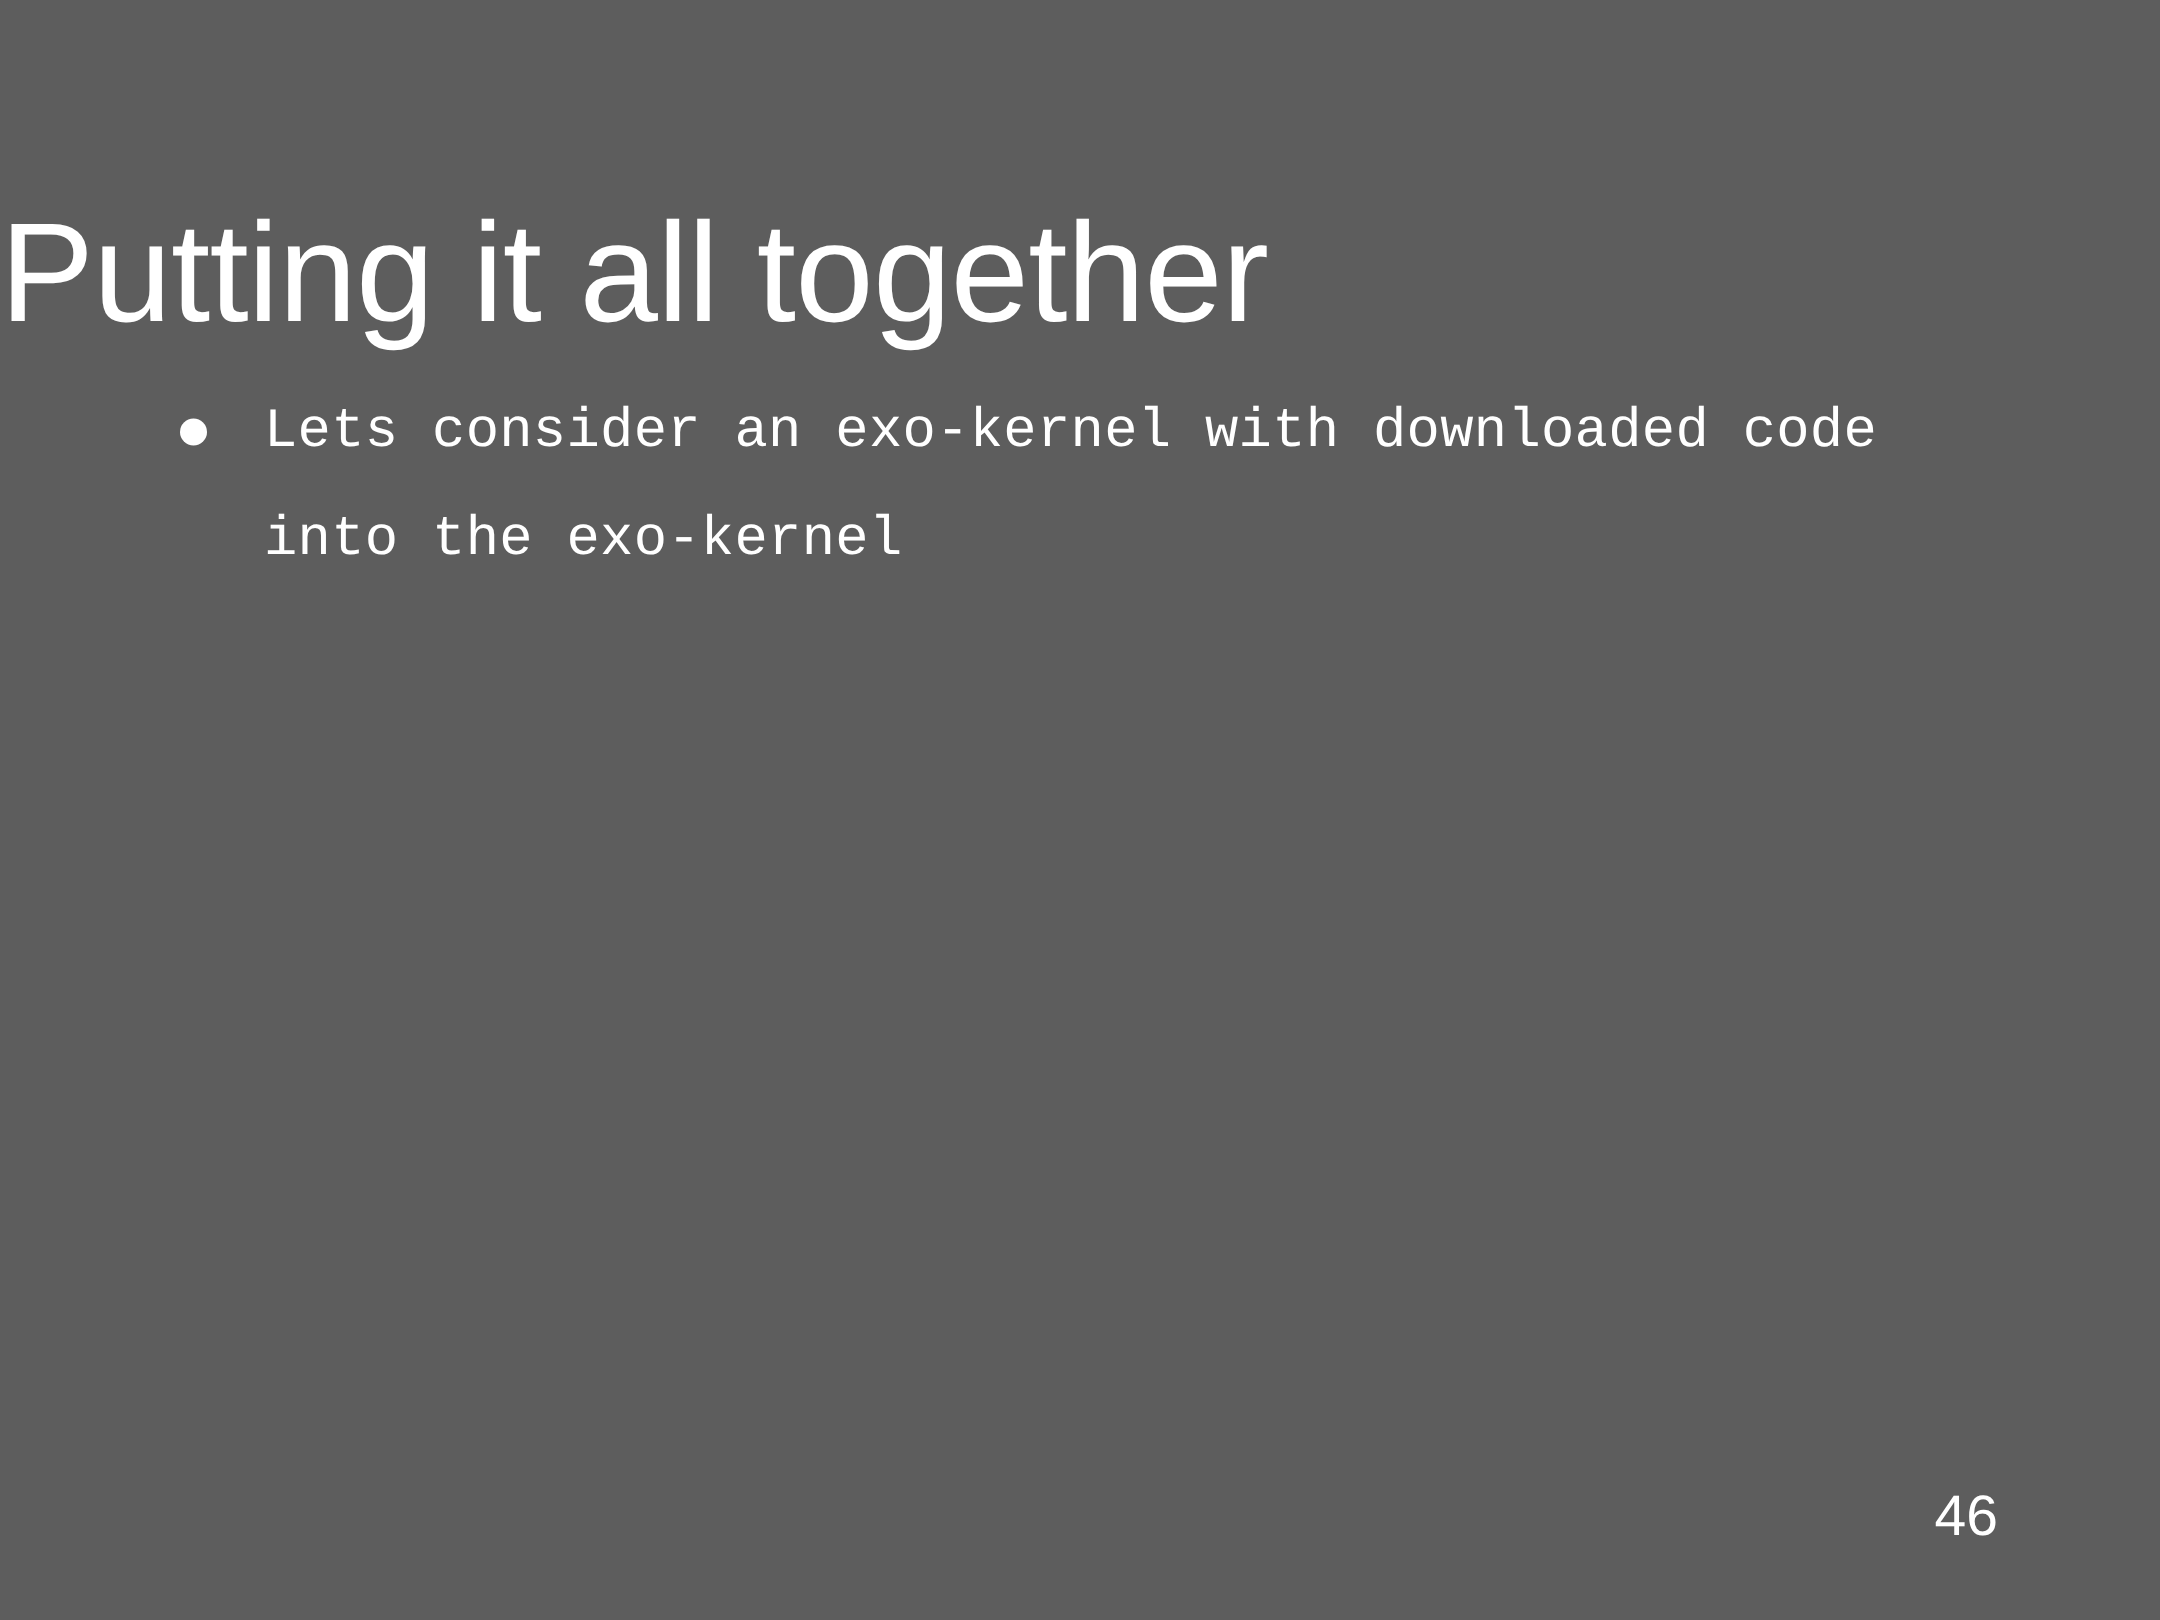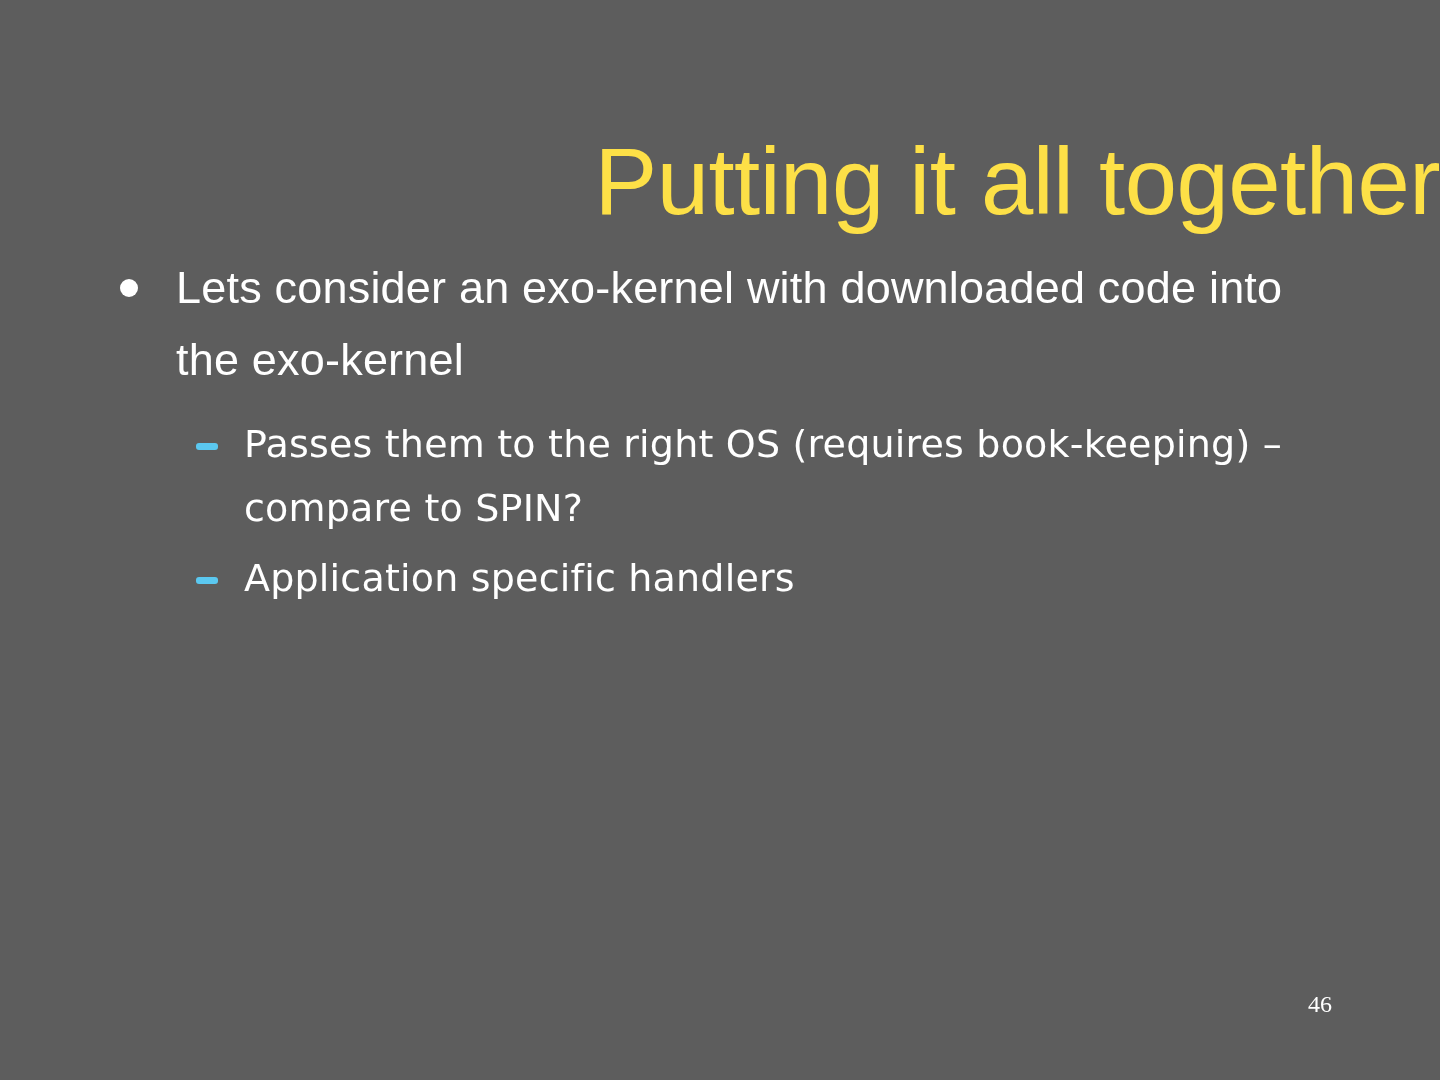--- a/index.html
+++ b/index.html
@@ -21,22 +21,22 @@
     height: 1080px;
     background: #5d5d5d;
   }
 
   
   .slide-title {
     position: absolute;
     left: 0;
     top: 135px;
     width: 1440px;
-    text-align: right;
-    color: #fde047;
+    text-align: left;
+    color: #ffffff;
     font-family: "Liberation Sans Narrow", "Liberation Sans", sans-serif;
     font-size: 94px;
     line-height: 1.0;
     font-weight: 400;
     letter-spacing: -0.5px;
     white-space: nowrap;
   }
 
   
   .body-area {
@@ -44,22 +44,22 @@
     left: 110px;
     top: 252px;
     width: 1240px;
   }
 
   .bullet-l1 {
     position: relative;
     display: block;
     padding-left: 66px;
     color: #ffffff;
-    font-family: Liberation Sans, sans-serif;
-    font-size: 45px;
+    font-family: Liberation Mono, monospace;
+    font-size: 37px;
     line-height: 72px;
     font-weight: 400;
     margin-bottom: 14px;
     letter-spacing: 0.2px;
   }
 
   .bullet-l1 .marker {
     position: absolute;
     left: 10px;
     top: 27px;
@@ -105,52 +105,39 @@
   .bullet-l2 .text {
     display: block;
   }
 
   
   .page-number {
     position: absolute;
     right: 108px;
     top: 992px;
     color: #ffffff;
-    font-family: Liberation Serif, serif;
-    font-size: 24px;
+    font-family: Liberation Sans, sans-serif;
+    font-size: 38px;
     line-height: 1;
     font-weight: 400;
   }
 </style>
 </head>
 <body>
 
 <div class="slide">
 
   <div class="slide-title">Putting it all together</div>
 
   <div class="body-area">
 
     <div class="bullet-l1">
       <span class="marker"></span>
       <span class="text">Lets consider an exo-kernel with downloaded code into the exo-kernel</span>
     </div>
 
 
 
-    <div class="sub-list">
-
-      <div class="bullet-l2">
-        <span class="marker-dash"></span>
-        <span class="text">Passes them to the right OS (requires book-keeping) – compare to SPIN?</span>
-      </div>
-
-      <div class="bullet-l2">
-        <span class="marker-dash"></span>
-        <span class="text">Application specific handlers</span>
-      </div>
-
-    </div>
   </div>
 
   <div class="page-number">46</div>
 
 </div>
 
 </body></html>

